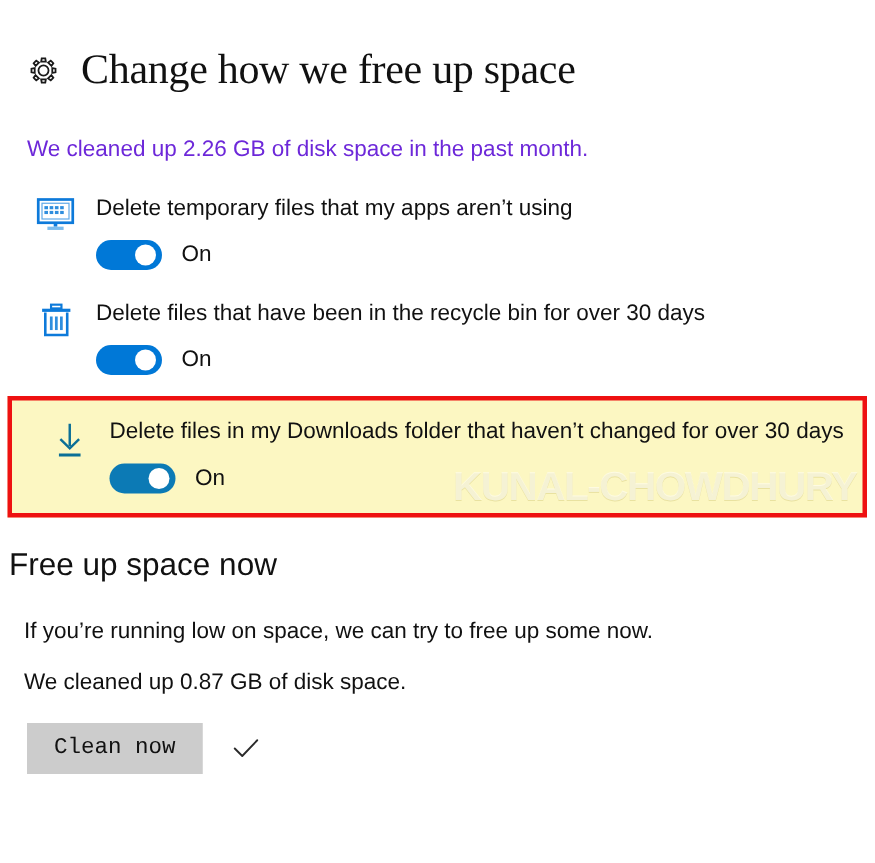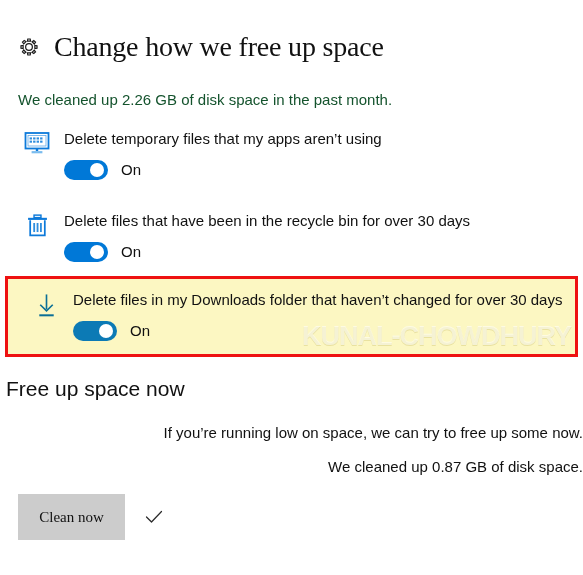--- a/index.html
+++ b/index.html
@@ -37,34 +37,34 @@
     letter-spacing: -0.2px;
     color: #111111;
     white-space: nowrap;
     font-family: Liberation Serif, serif;
   }
 
   
   .subtitle {
     font-size: 15px;
     line-height: 20px;
-    color: #14532d;
+    color: #6d28d9;
     padding: 0 0 0 18px;
     margin-top: 22px;
   }
 
   
   .setting-row {
     display: flex;
     align-items: flex-start;
     padding-left: 20px;
     position: relative;
   }
   .setting-row.row-1 { margin-top: 18px; }
-  .setting-row.row-2 { margin-top: 30px; }
+  .setting-row.row-2 { margin-top: 18px; }
 
   .setting-icon {
     width: 34px;
     flex: 0 0 34px;
     display: flex;
     justify-content: center;
     align-items: flex-start;
     padding-top: 3px;
   }
   .setting-icon svg { display: block; }
@@ -147,41 +147,40 @@
     font-weight: 400;
     line-height: 26px;
     color: #111111;
     padding-left: 6px;
     margin-top: 19px;
   }
   .body-text {
     font-size: 15px;
     line-height: 20px;
     color: #111111;
-    padding-left: 10px;
-    text-align: right;
+    padding-left: 16px;
   }
   .body-text.first { margin-top: 21px; }
   .body-text.second { margin-top: 14px; }
 
   
   .action-row {
     display: flex;
     align-items: center;
     padding-left: 18px;
     margin-top: 17px;
   }
   .clean-button {
     background: #cccccc;
     border: 1px solid #cccccc;
-    font-family: Liberation Serif, serif;
+    font-family: Liberation Mono, monospace;
     font-size: 15px;
     line-height: 18px;
     color: #111111;
-    padding: 13px 17px;
+    padding: 7px 17px;
     min-width: 107px;
     box-sizing: border-box;
     text-align: center;
     cursor: pointer;
   }
   .check-icon {
     margin-left: 18px;
     width: 22px;
     height: 22px;
     display: block;

